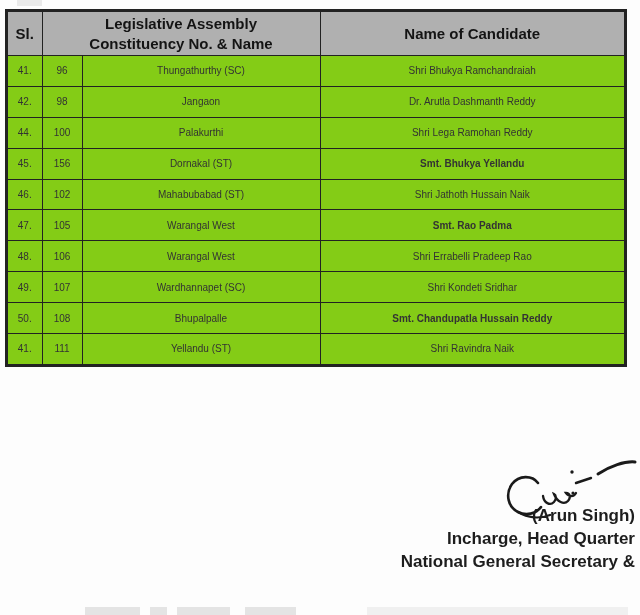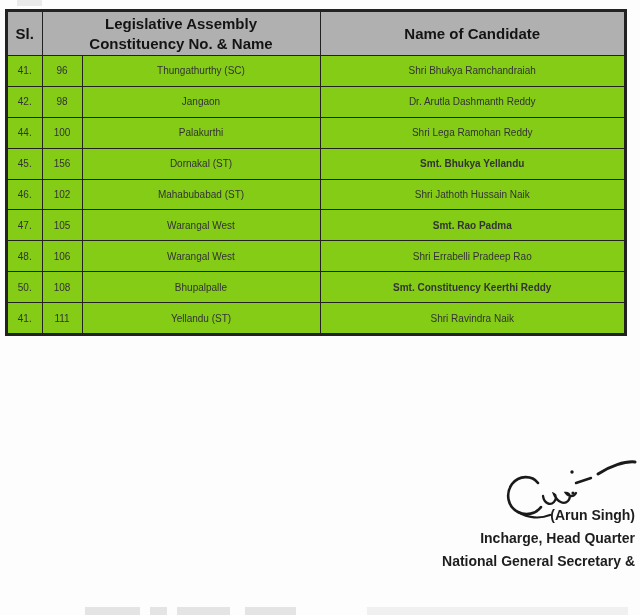--- a/index.html
+++ b/index.html
@@ -62,21 +62,21 @@
   td.cell-name { padding-left:11px;margin-top:44px; }
   td.cell-cand { padding-left:8px; }
   td.bold { font-weight:bold; color:#191919; }
 
   
   .sig-svg { position:absolute; left:498px; top:452px; }
   .sig-text {
     position:absolute; top:504px; right:5px;
     text-align:right;
     font-weight:bold;
-    font-size:14px;
+    font-size:17px;
     line-height:23px;
     color:#1d1d1d;
   }
   .sig-text span { display:block; }
 
   
   .cutbar { position:absolute; top:607px; height:10px; background:#e4e4e4; }
   .cutbar.b1 { left:85px;  width:55px; }
   .cutbar.b2 { left:150px; width:17px; }
   .cutbar.b3 { left:177px; width:53px; }
@@ -142,24 +142,30 @@
         <td class="cell-name">Warangal West</td>
         <td class="cell-cand bold">Smt. Rao Padma</td>
       </tr>
       <tr>
         <td class="cell-sl">48.</td>
         <td class="cell-no">106</td>
         <td class="cell-name">Warangal West</td>
         <td class="cell-cand">Shri Errabelli Pradeep Rao</td>
       </tr>
       <tr>
+        <td class="cell-sl">49.</td>
+        <td class="cell-no">107</td>
+        <td class="cell-name">Wardhannapet (SC)</td>
+        <td class="cell-cand">Shri Kondeti Sridhar</td>
+      </tr>
+      <tr>
         <td class="cell-sl">50.</td>
         <td class="cell-no">108</td>
         <td class="cell-name">Bhupalpalle</td>
-        <td class="cell-cand bold">Smt. Constituency Keerthi Reddy</td>
+        <td class="cell-cand bold">Smt. Chandupatla Hussain Reddy</td>
       </tr>
       <tr>
         <td class="cell-sl">41.</td>
         <td class="cell-no">111</td>
         <td class="cell-name">Yellandu (ST)</td>
         <td class="cell-cand">Shri Ravindra Naik</td>
       </tr>
     </tbody>
 </table>
 

